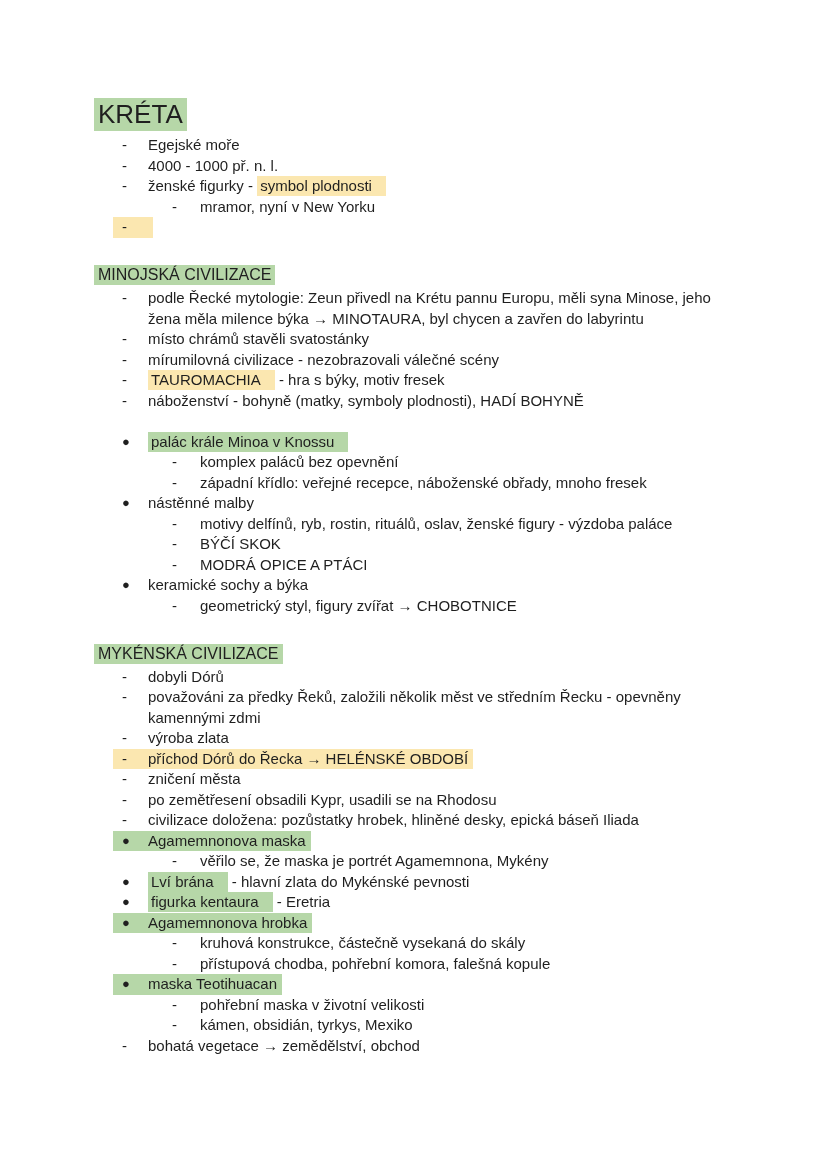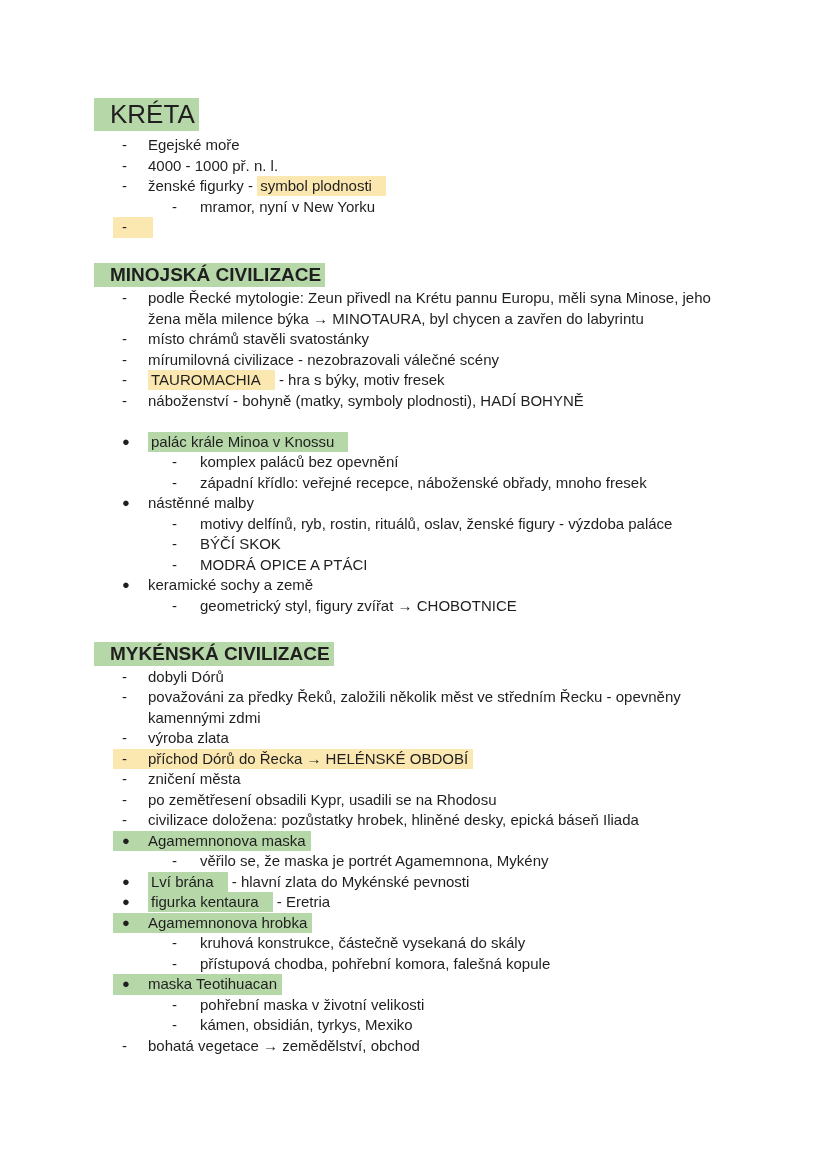--- a/index.html
+++ b/index.html
@@ -17,27 +17,27 @@
     padding: 97px 84px 40px 98px;
     width: 828px;
   }
   .doc-title {
     font-size: 26px;
     line-height: 34px;
     margin: 0 0 4px 0;
     font-weight: 400;
   }
   .section-heading {
-    font-size: 19px;
+    font-size: 16px;
     line-height: 25px;
     margin: 4px 0 1px 0;
-    font-weight: 700;
+    font-weight: 400;
   }
   .hl-pad {
-    padding: 1px 4px 2px 16px;
+    padding: 1px 4px 2px 4px;
     margin-left: -4px;
   }
   .hl-green { background: var(--hl-green); }
   .hl-yellow { background: var(--hl-yellow); }
   .li {
     display: flex;
     font-size: 15px;
     line-height: 20.5px;
   }
   .lvl1 { margin-left: 24px; }
@@ -132,21 +132,21 @@
       <div class="li lvl2">
         <span class="marker dash">-</span>
         <div class="text"><span class="">BÝČÍ SKOK</span></div>
       </div>
       <div class="li lvl2">
         <span class="marker dash">-</span>
         <div class="text"><span class="">MODRÁ OPICE A PTÁCI</span></div>
       </div>
       <div class="li lvl1">
         <span class="marker bullet">●</span>
-        <div class="text"><span class="">keramické sochy a země</span></div>
+        <div class="text"><span class="">keramické sochy a býka</span></div>
       </div>
       <div class="li lvl2">
         <span class="marker dash">-</span>
         <div class="text"><span class="">geometrický styl, figury zvířat → CHOBOTNICE</span></div>
       </div>
       <div class="spacer"></div>
       <div class="section-heading"><span class="hl-pad hl-green">MYKÉNSKÁ CIVILIZACE</span></div>
       <div class="li lvl1">
         <span class="marker dash">-</span>
         <div class="text"><span class="">dobyli Dórů</span></div>

